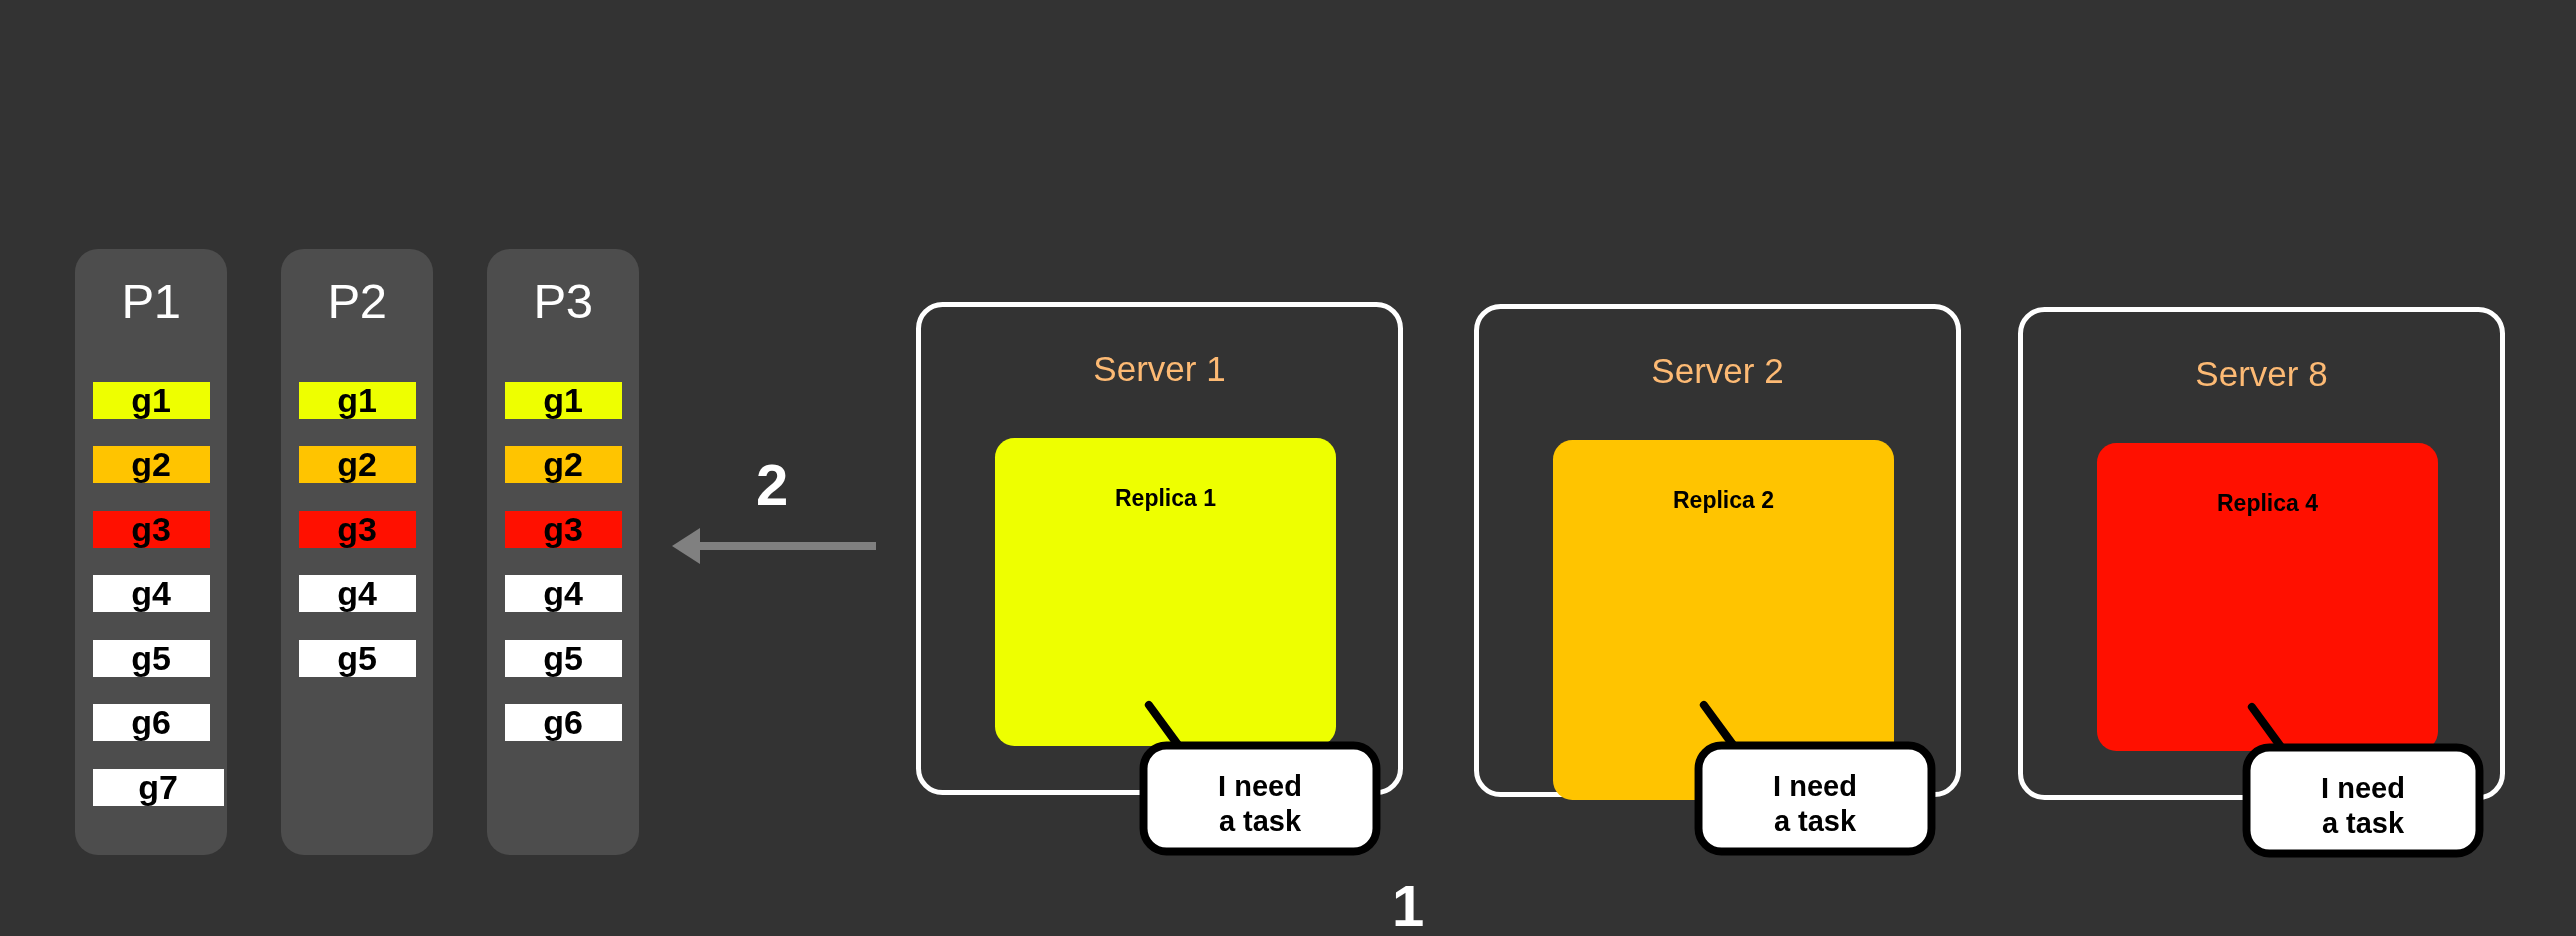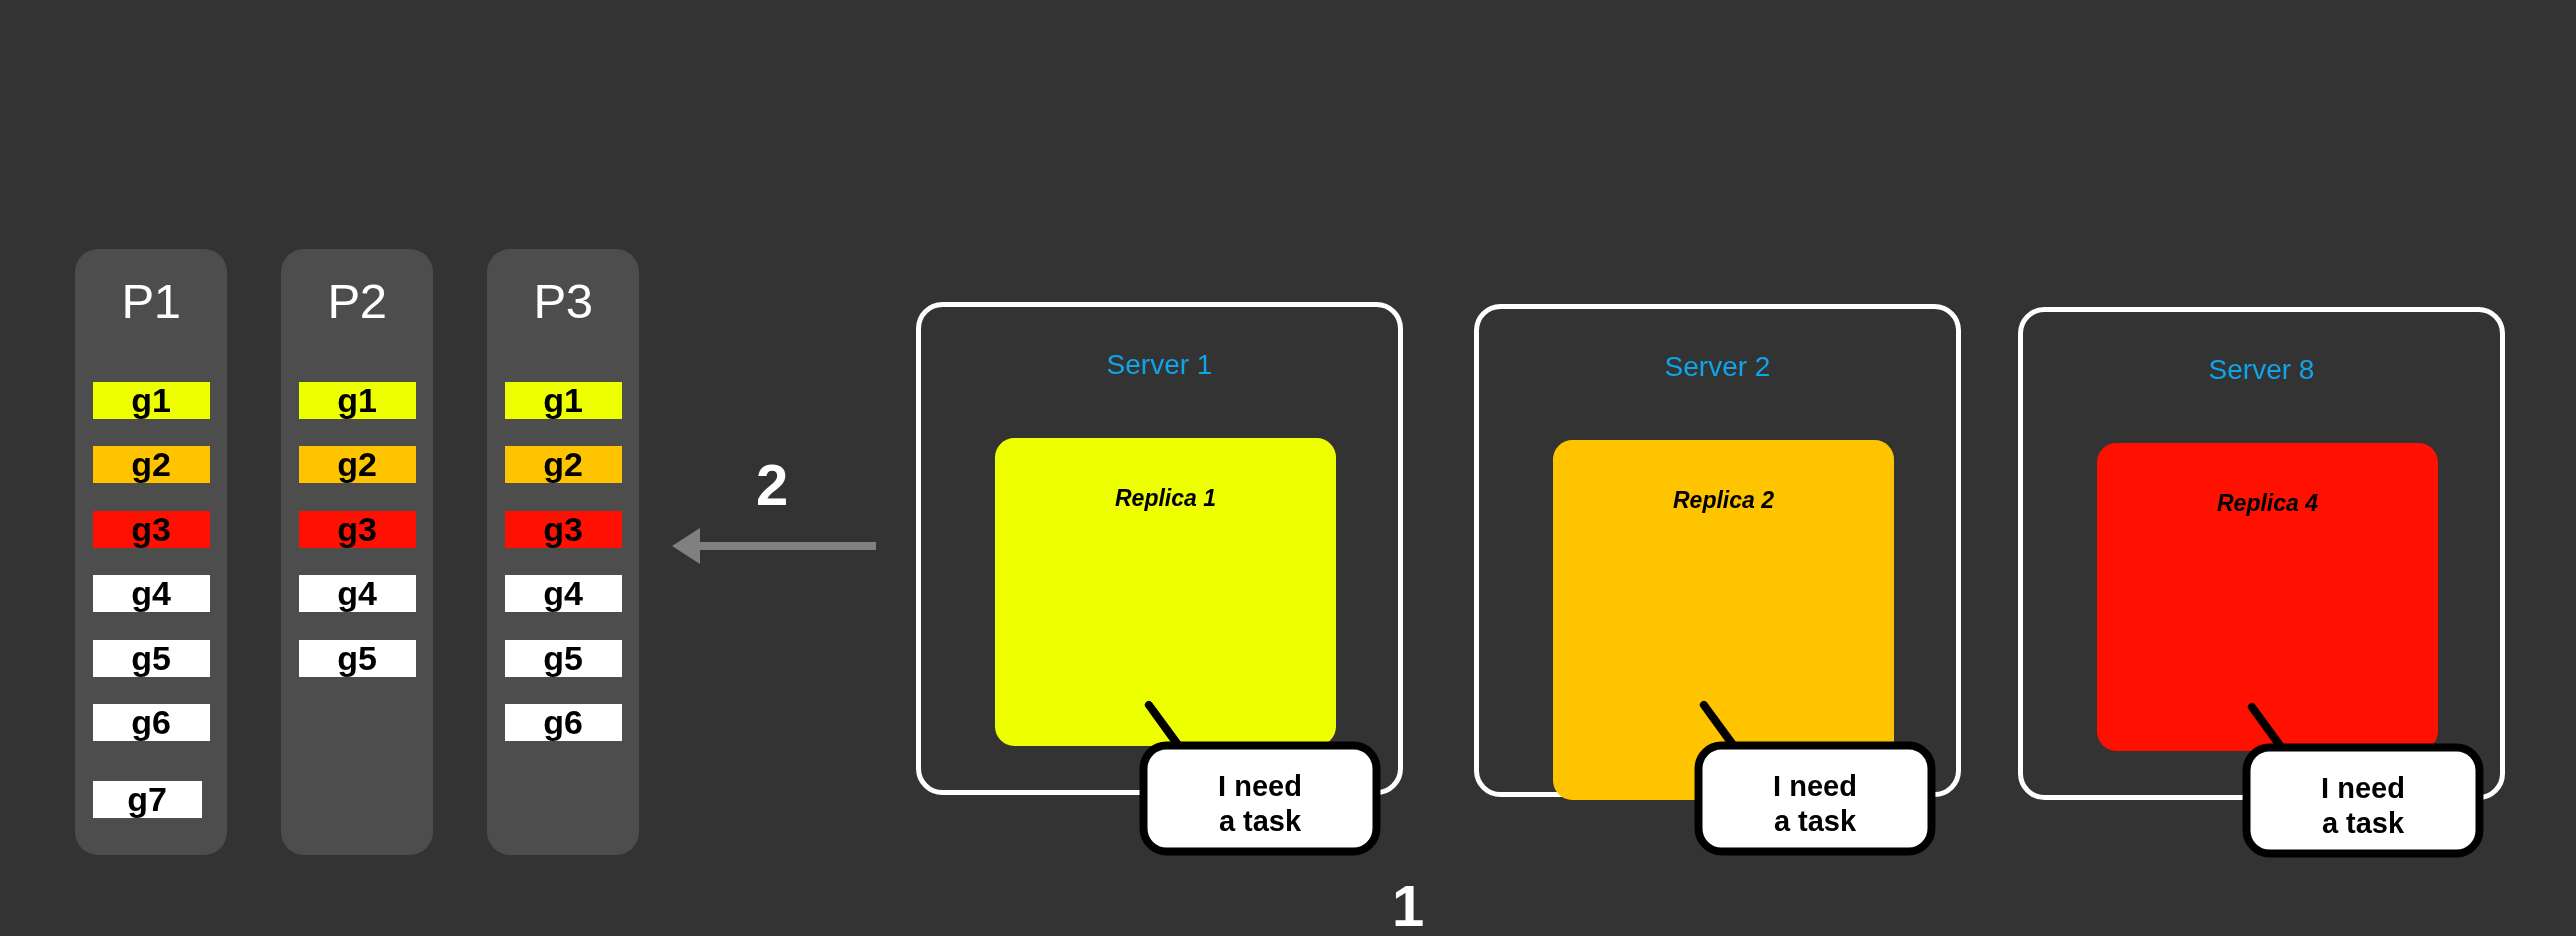--- a/index.html
+++ b/index.html
@@ -81,30 +81,29 @@
     border: 5.3px solid #FFFFFF;
     border-radius: 26.5px;
     box-sizing: border-box;
     background: transparent;
   }
   .server-title {
     position: absolute;
     left: 0;
     width: 100%;
     text-align: center;
-    color: #0ea5e9;
-    font-size: 28px;
+    color: #fdba74;
+    font-size: 35px;
     font-weight: 400;
     line-height: 1;
   }
   .replica-box {
     position: absolute;
     border-radius: 19.4px;
     box-sizing: border-box;
-    font-style: italic;
   }
   .replica-label {
     position: absolute;
     left: 0;
     width: 100%;
     text-align: center;
     color: #000000;
     font-size: 23px;
     font-weight: bold;
     line-height: 1;
@@ -141,21 +140,21 @@
 <div id="stage">
 
   <div class="partition" style="left:75px; top:249px; width:152px; height:606px;">
     <div class="partition-title" style="top:28px;">P1</div>
     <div class="group-cell" style="left:17.7px; top:133px; width:117px; background:#EEFF00;">g1</div>
     <div class="group-cell" style="left:17.7px; top:197px; width:117px; background:#FFC400;">g2</div>
     <div class="group-cell" style="left:17.7px; top:262px; width:117px; background:#FF1000;">g3</div>
     <div class="group-cell" style="left:17.7px; top:326px; width:117px; background:#FFFFFF;">g4</div>
     <div class="group-cell" style="left:17.7px; top:391px; width:117px; background:#FFFFFF;">g5</div>
     <div class="group-cell" style="left:17.7px; top:455px; width:117px; background:#FFFFFF;">g6</div>
-    <div class="group-cell" style="left:17.7px; top:520px; width:109px; background:#FFFFFF;margin-top:12px;">g7</div>
+    <div class="group-cell" style="left:17.7px; top:520px; width:131px; background:#FFFFFF;">g7</div>
   </div>
 
   <div class="partition" style="left:281px; top:249px; width:152px; height:606px;">
     <div class="partition-title" style="top:28px;">P2</div>
     <div class="group-cell" style="left:17.7px; top:133px; width:117px; background:#EEFF00;">g1</div>
     <div class="group-cell" style="left:17.7px; top:197px; width:117px; background:#FFC400;">g2</div>
     <div class="group-cell" style="left:17.7px; top:262px; width:117px; background:#FF1000;">g3</div>
     <div class="group-cell" style="left:17.7px; top:326px; width:117px; background:#FFFFFF;">g4</div>
     <div class="group-cell" style="left:17.7px; top:391px; width:117px; background:#FFFFFF;">g5</div>
   </div>

